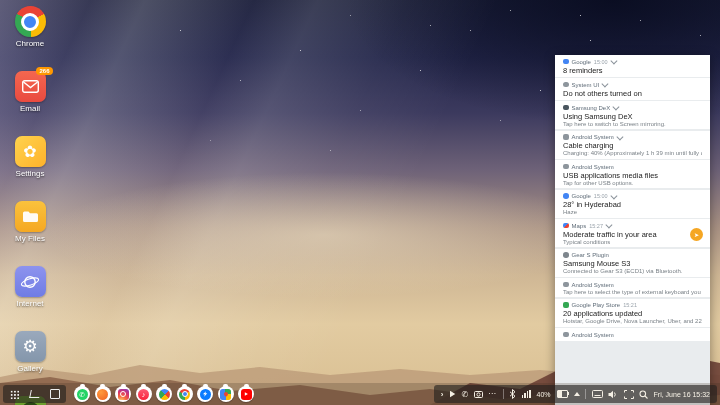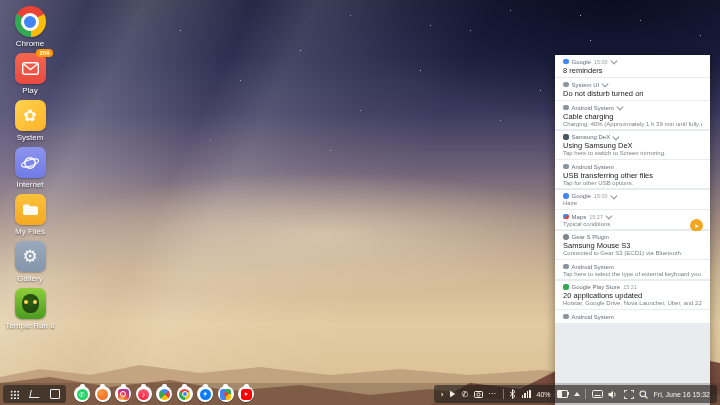--- a/index.html
+++ b/index.html
@@ -26,21 +26,21 @@
       590px 40px rgba(255,255,255,.7),620px 140px rgba(255,255,255,.5),
       660px 60px rgba(255,255,255,.7),690px 100px rgba(255,255,255,.6),
       210px 140px rgba(255,255,255,.4),330px 150px rgba(255,255,255,.5),
       430px 25px rgba(255,255,255,.6),510px 10px rgba(255,255,255,.6),
       580px 15px rgba(255,255,255,.7),640px 20px rgba(255,255,255,.6),
       700px 35px rgba(255,255,255,.6),350px 15px rgba(255,255,255,.5);}
   .mountains{position:absolute;left:0;bottom:0;width:720px;height:80px;}
 
   
   .desk-icons{position:absolute;left:7px;top:6px;display:flex;flex-direction:column;}
-  .desk-item{width:46px;height:46px;display:flex;flex-direction:column;align-items:center;margin-bottom:1px;}
+  .desk-item{width:46px;height:46px;display:flex;flex-direction:column;align-items:center;margin-bottom:19px;}
   .desk-item .dlabel{font-size:8px;color:#fff;margin-top:2px;white-space:nowrap;
     text-shadow:0 1px 2px rgba(0,0,0,.65);}
   .dicon{width:31px;height:31px;border-radius:7px;position:relative;display:flex;
     align-items:center;justify-content:center;box-shadow:0 1px 2px rgba(0,0,0,.3);}
   .dicon.circle{border-radius:50%;}
   .chrome-ic{background:conic-gradient(from -60deg,#ea4335 0 120deg,#fbbc05 120deg 240deg,#34a853 240deg 360deg);}
   .chrome-ic::after{content:"";width:12px;height:12px;border-radius:50%;background:#4286f5;border:3.5px solid #fff;}
   .email-ic{background:linear-gradient(180deg,#f4674f,#e94a40);}
   .badge{position:absolute;top:-4px;right:-7px;background:#ff9800;color:#fff;font-size:6px;
     line-height:8px;padding:0 3px;border-radius:5px;font-weight:bold;}
@@ -146,44 +146,44 @@
     <div class="dlabel">Chrome</div>
   </div>
   <div class="desk-item">
     <div class="dicon email-ic">
       <svg width="17" height="13" viewBox="0 0 17 13">
           <rect x="0.7" y="0.7" width="15.6" height="11.6" rx="2" fill="none" stroke="#fff" stroke-width="1.4"></rect>
           <path d="M1.5,2 L8.5,7.5 L15.5,2" fill="none" stroke="#fff" stroke-width="1.4"></path>
         </svg>
       <span class="badge">266</span>
     </div>
-    <div class="dlabel">Play</div>
+    <div class="dlabel">Email</div>
   </div>
   <div class="desk-item">
     <div class="dicon gallery-ic">✿</div>
-    <div class="dlabel">System</div>
+    <div class="dlabel">Settings</div>
+  </div>
+  <div class="desk-item">
+    <div class="dicon myfiles-ic">
+      <svg width="17" height="13" viewBox="0 0 17 13">
+          <path d="M1,3 Q1,1.5 2.5,1.5 L6.5,1.5 L8,3.2 L14.5,3.2 Q16,3.2 16,4.7 L16,10.5 Q16,12 14.5,12 L2.5,12 Q1,12 1,10.5 Z" fill="#fff" opacity="0.95"></path>
+        </svg>
+    </div>
+    <div class="dlabel">My Files</div>
   </div>
   <div class="desk-item">
     <div class="dicon internet-ic">
       <svg width="20" height="16" viewBox="0 0 20 16">
           <circle cx="10" cy="8" r="5.2" fill="none" stroke="#fff" stroke-width="1.4"></circle>
           <ellipse cx="10" cy="8" rx="9" ry="3.2" fill="none" stroke="#fff" stroke-width="1.1" transform="rotate(-18 10 8)"></ellipse>
         </svg>
     </div>
     <div class="dlabel">Internet</div>
   </div>
   <div class="desk-item">
-    <div class="dicon myfiles-ic">
-      <svg width="17" height="13" viewBox="0 0 17 13">
-          <path d="M1,3 Q1,1.5 2.5,1.5 L6.5,1.5 L8,3.2 L14.5,3.2 Q16,3.2 16,4.7 L16,10.5 Q16,12 14.5,12 L2.5,12 Q1,12 1,10.5 Z" fill="#fff" opacity="0.95"></path>
-        </svg>
-    </div>
-    <div class="dlabel">My Files</div>
-  </div>
-  <div class="desk-item">
     <div class="dicon settings-ic">⚙</div>
     <div class="dlabel">Gallery</div>
   </div>
   <div class="desk-item">
     <div class="dicon temple-ic">
         <div class="temple-face"></div>
       </div>
     <div class="dlabel">Temple Run 8</div>
   </div>
 </div>
@@ -199,69 +199,71 @@
     </div>
     <div class="n-title">8 reminders</div>
   </div>
 
   <div class="notif">
     <div class="n-head">
       <span class="n-ic" style="--c:#8d959c;border-radius:50%"></span>
       <span class="n-app">System UI</span>
       <span class="n-chev"></span>
     </div>
-    <div class="n-title">Do not disturb turned on</div>
+    <div class="n-title">Do not others turned on</div>
+  </div>
+
+  <div class="notif">
+    <div class="n-head">
+      <span class="n-ic" style="--c:#4a565f"></span>
+      <span class="n-app">Samsung DeX</span>
+      <span class="n-chev"></span>
+    </div>
+    <div class="n-title">Using Samsung DeX</div>
+    <div class="n-sub">Tap here to switch to Screen mirroring.</div>
   </div>
 
   <div class="notif">
     <div class="n-head">
       <span class="n-ic" style="--c:#8d959c"></span>
       <span class="n-app">Android System</span>
       <span class="n-chev"></span>
     </div>
     <div class="n-title">Cable charging</div>
     <div class="n-sub">Charging: 40% (Approximately 1 h 39 min until fully charged)</div>
   </div>
 
   <div class="notif">
     <div class="n-head">
-      <span class="n-ic" style="--c:#4a565f"></span>
-      <span class="n-app">Samsung DeX</span>
-      <span class="n-chev"></span>
-    </div>
-    <div class="n-title">Using Samsung DeX</div>
-    <div class="n-sub">Tap here to switch to Screen mirroring.</div>
-  </div>
-
-  <div class="notif">
-    <div class="n-head">
       <span class="n-ic" style="--c:#8d959c"></span>
       <span class="n-app">Android System</span>
     </div>
-    <div class="n-title">USB transferring other files</div>
+    <div class="n-title">USB applications media files</div>
     <div class="n-sub">Tap for other USB options.</div>
   </div>
 
   <div class="notif">
     <div class="n-head">
       <span class="n-ic" style="--c:#4285f4;border-radius:50%"></span>
       <span class="n-app">Google</span>
       <span class="n-time">15:00</span>
       <span class="n-chev"></span>
     </div>
+    <div class="n-title">28° in Hyderabad</div>
     <div class="n-sub">Haze</div>
   </div>
 
   <div class="notif">
     <div class="n-head">
       <span class="n-ic" style="--c:linear-gradient(135deg,#4285f4 50%,#ea4335 50%);background:linear-gradient(135deg,#4285f4 50%,#ea4335 50%)"></span>
       <span class="n-app">Maps</span>
       <span class="n-time">15:27</span>
       <span class="n-chev"></span>
     </div>
+    <div class="n-title">Moderate traffic in your area</div>
     <div class="n-sub">Typical conditions</div>
     <span class="n-action">➤</span>
   </div>
 
   <div class="notif">
     <div class="n-head">
       <span class="n-ic" style="--c:#7e868d;border-radius:50%"></span>
       <span class="n-app">Gear S Plugin</span>
     </div>
     <div class="n-title">Samsung Mouse S3</div>

